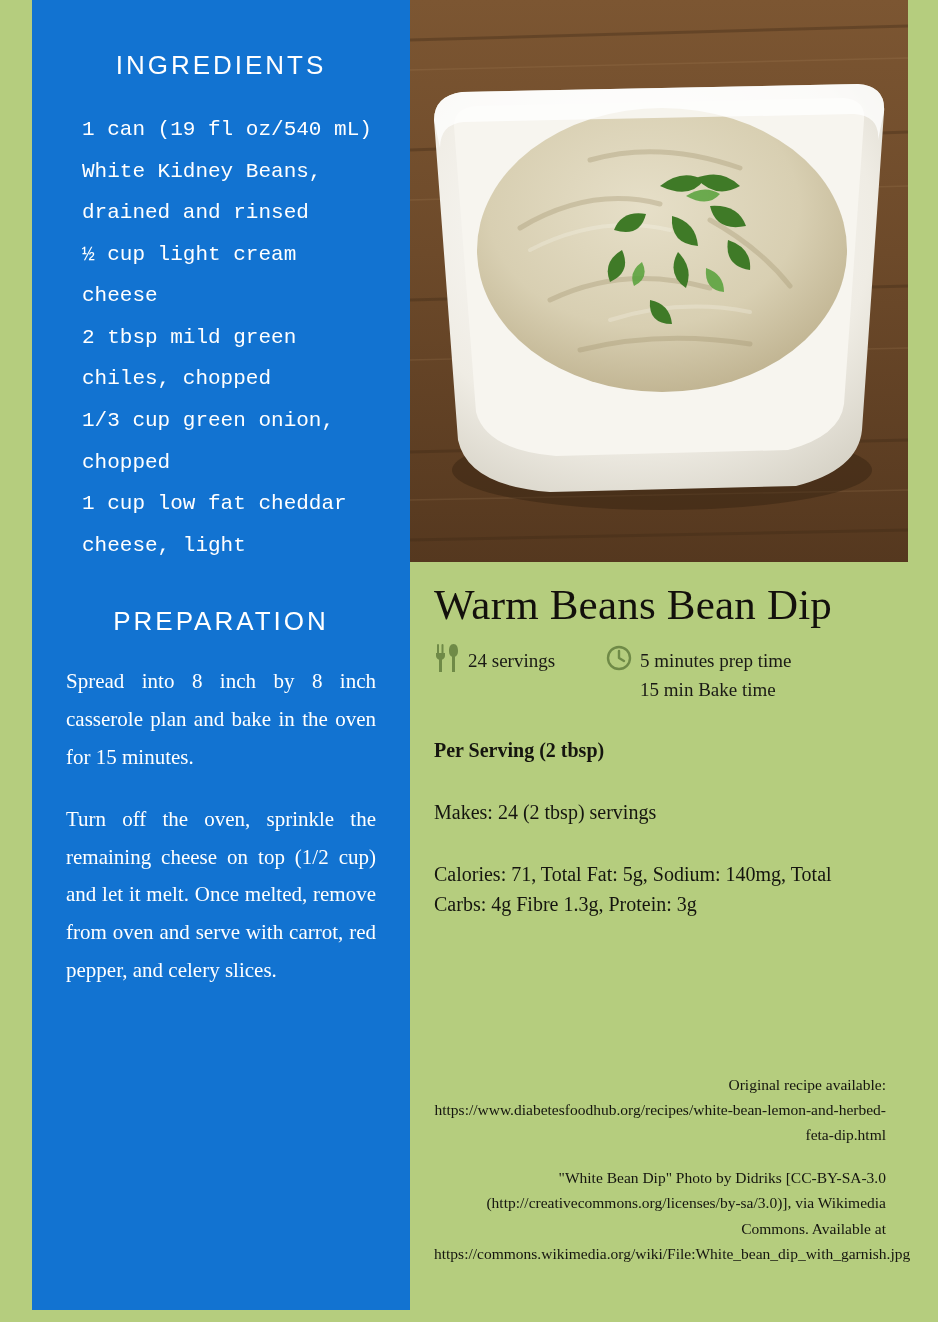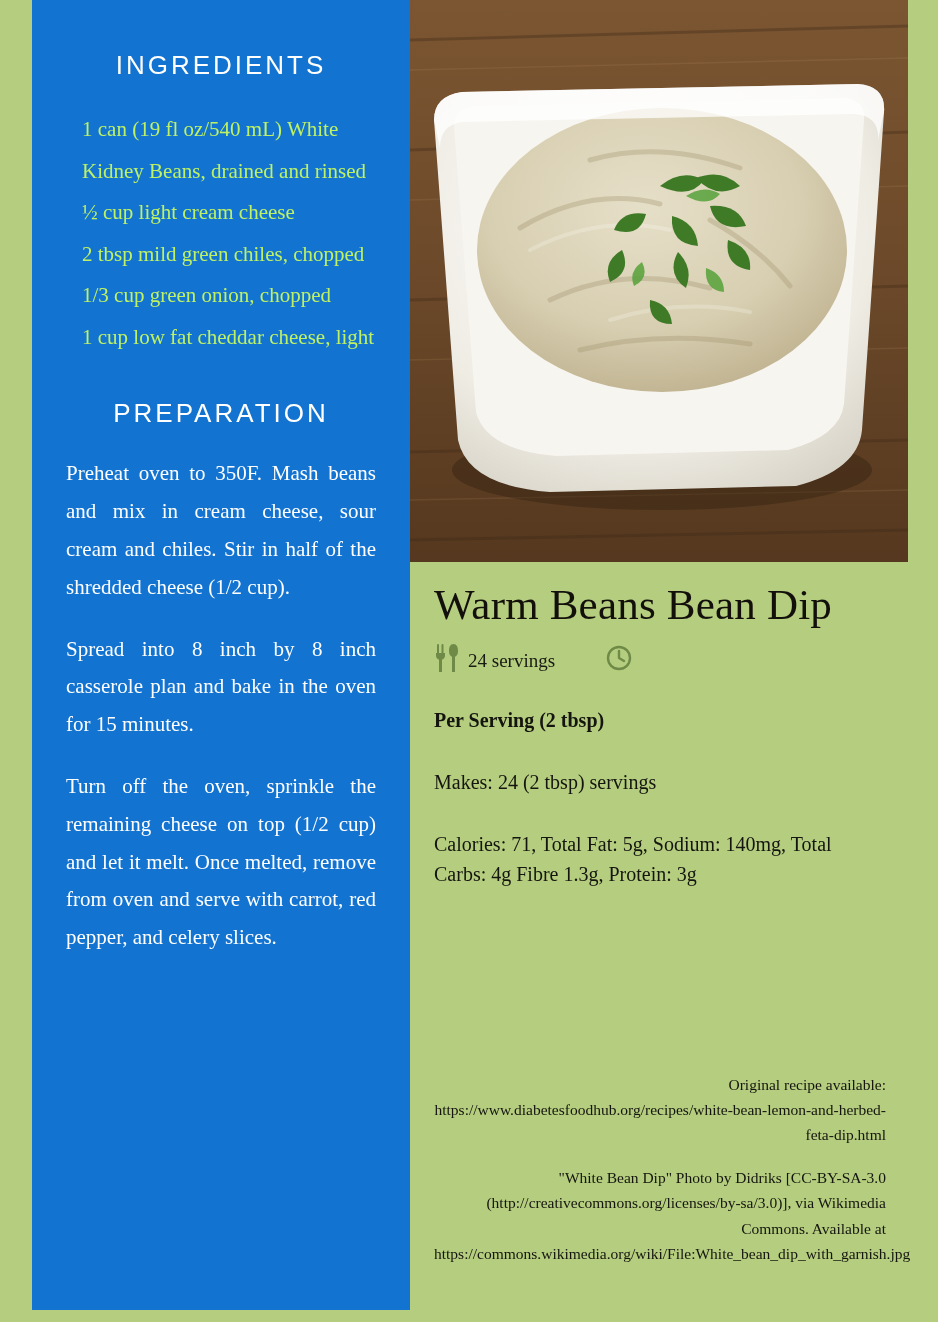--- a/index.html
+++ b/index.html
@@ -44,21 +44,22 @@
   }
   #ingredients-title { margin-top: 50px; }
   #preparation-title { margin-top: 40px; }
 
   .ing-list {
     list-style: none;
     margin: 28px 0 0 0;
     padding: 0 0 0 22px;
     font-size: 21px;
     line-height: 1.98;
-    color: #bef264;
+    color: #ffffff;
+    font-family: Liberation Mono, monospace;
   }
   .ing-list li {
     margin: 0;
     padding: 0;
   }
 
   .prep-block {
     margin: 26px 0 0 0;
     padding: 0 6px 0 6px;
     font-size: 21px;
@@ -164,21 +165,20 @@
       <li>1 can (19 fl oz/540 mL) White Kidney Beans, drained and rinsed</li>
       <li>½ cup light cream cheese</li>
       <li>2 tbsp mild green chiles, chopped</li>
       <li>1/3 cup green onion, chopped</li>
       <li>1 cup low fat cheddar cheese, light</li>
     </ul>
 
     <h2 class="section-title" id="preparation-title">PREPARATION</h2>
 
     <div class="prep-block">
-      <p class="prep-para">Preheat oven to 350F. Mash beans and mix in cream cheese, sour cream and chiles. Stir in half of the shredded cheese (1/2 cup).</p>
       <p class="prep-para">Spread into 8 inch by 8 inch casserole plan and bake in the oven for 15 minutes.</p>
       <p class="prep-para">Turn off the oven, sprinkle the remaining cheese on top (1/2 cup) and let it melt. Once melted, remove from oven and serve with carrot, red pepper, and celery slices.</p>
     </div>
   </div>
 
   <div class="right-col">
 
     <div class="photo">
       <svg width="498" height="562" viewBox="0 0 498 562" xmlns="http://www.w3.org/2000/svg" aria-hidden="true">
         <defs>
@@ -264,20 +264,24 @@
         <span class="meta-text">24 servings</span>
       </div>
 
       <div class="meta-item">
         <span class="meta-icon">
           <svg width="26" height="30" viewBox="0 0 26 30" xmlns="http://www.w3.org/2000/svg" aria-hidden="true">
             <circle cx="13" cy="15" r="11" fill="none" stroke="#6f8a47" stroke-width="2.4"></circle>
             <path d="M13 8 V15 L18 18" fill="none" stroke="#6f8a47" stroke-width="2.4" stroke-linecap="round" stroke-linejoin="round"></path>
           </svg>
         </span>
+        <span class="meta-text">
+          <div>5 minutes prep time</div>
+          <div>15 min Bake time</div>
+        </span>
       </div>
     </div>
 
     <div class="nutrition">
       <div class="strong">Per Serving (2 tbsp)</div>
       <div class="makes">Makes: 24 (2 tbsp) servings</div>
       <div class="cals">Calories: 71, Total Fat: 5g, Sodium: 140mg, Total Carbs: 4g Fibre 1.3g, Protein: 3g</div>
     </div>
 
     <div class="credits">

